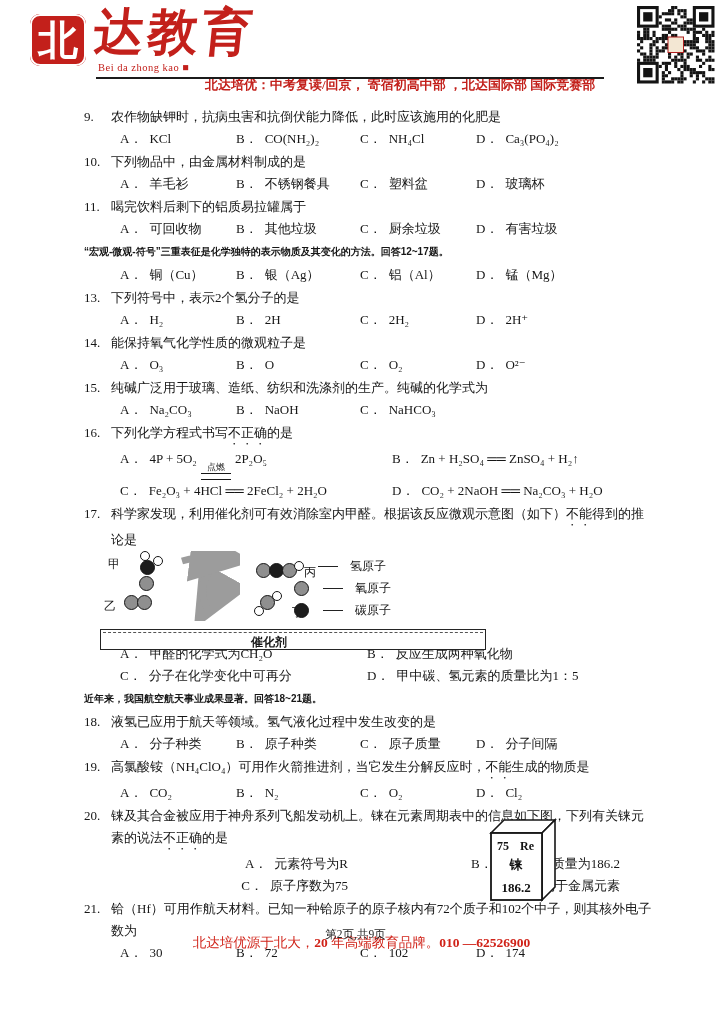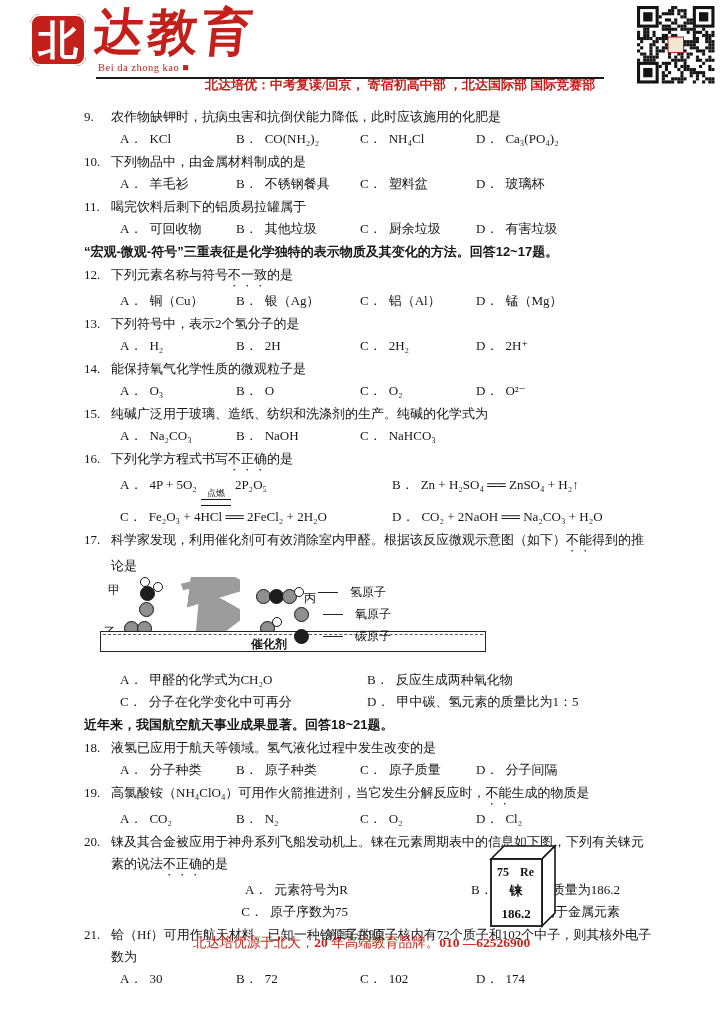--- a/index.html
+++ b/index.html
@@ -19,21 +19,21 @@
   .brand{
     position:absolute;left:94px;top:2px;font-size:50px;font-weight:900;color:#c3201b;
     transform:skewX(-6deg);letter-spacing:4px;line-height:60px;
   }
   .brand-sub{position:absolute;left:98px;top:62px;font-size:10.5px;color:#c3201b;letter-spacing:.5px;}
   .tagline{position:absolute;left:205px;top:56px;font-size:13px;font-weight:bold;color:#c3201b;margin-top:20px;}
   .head-rule{position:absolute;left:96px;top:77px;width:508px;height:2px;background:#1b1b1b;}
   .qr{position:absolute;left:637px;top:6px;width:80px;height:80px;}
   
   .content{position:absolute;left:84px;top:100px;width:572px;font-size:13px;line-height:22px;padding-top:6px;}
-  .section-head{font-weight:bold;font-family:"Liberation Sans","DejaVu Sans",sans-serif;font-size:13px;margin:1px 0;}
+  .section-head{font-weight:bold;font-family:"Liberation Sans","DejaVu Sans",sans-serif;font-size:10px;margin:1px 0;}
   .q{position:relative;margin-bottom:1px;}
   .stem{position:relative;padding-left:27px;}
   .qnum{position:absolute;left:0;top:0;}
   .em{-webkit-text-emphasis:filled dot;-webkit-text-emphasis-position:under right;
       text-emphasis:filled dot;text-emphasis-position:under right;}
   .opts{padding-left:36px;display:grid;}
   .c4{grid-template-columns:116px 124px 116px auto;}
   .c2a{grid-template-columns:272px auto;}
   .c2b{grid-template-columns:247px auto;}
   .c2c{grid-template-columns:228px auto;max-width:500px;text-align:right;}
@@ -43,21 +43,21 @@
   .ceq .cond{font-style:normal;font-size:9px;line-height:9px;}
   .ceq .dline{width:30px;height:5px;border-top:1.4px solid #161616;border-bottom:1.4px solid #161616;margin-top:1px;}
   
   .fig17{position:relative;height:88px;width:440px;margin:2px 0 2px 12px;}
   .atom{position:absolute;border-radius:50%;box-sizing:border-box;border:1.3px solid #161616;}
   .a-h{width:10px;height:10px;background:#fff;}
   .a-o{width:15px;height:15px;background:#8f8f8f;}
   .a-c{width:15px;height:15px;background:#1d1d1d;}
   .molab{position:absolute;font-size:12px;}
   .arrows{position:absolute;}
-  .catbar{position:absolute;left:4px;top:52px;width:384px;height:19px;border:1.3px solid #242424;background:#fff;}
+  .catbar{position:absolute;left:4px;top:76px;width:384px;height:19px;border:1.3px solid #242424;background:#fff;}
   .catbar::before{content:"";position:absolute;left:2px;right:2px;top:2px;border-top:1.2px dashed #555;}
   .catlabel{position:absolute;left:150px;top:1px;font-weight:bold;font-size:12px;font-family:"Liberation Sans","DejaVu Sans",sans-serif;}
   .legend{position:absolute;left:198px;top:2px;}
   .lrow{display:flex;align-items:center;height:22px;gap:8px;}
   .lrow .atom{position:static;display:inline-block;flex:0 0 auto;}
   .ldash{width:20px;border-top:1.4px solid #222;margin:0 4px 0 6px;}
   .llab{font-size:12px;}
   
   .elem-box{position:absolute;left:402px;top:12px;}
   .elem-box text{fill:#111;font-family:"Liberation Serif","DejaVu Serif",serif;}
@@ -352,23 +352,20 @@
           <span class="opt"><span class="olabel">A．</span><span>可回收物</span></span>
           <span class="opt"><span class="olabel">B．</span><span>其他垃圾</span></span>
           <span class="opt"><span class="olabel">C．</span><span>厨余垃圾</span></span>
           <span class="opt"><span class="olabel">D．</span><span>有害垃圾</span></span>
         </div>
   </div>
 
   <div class="section-head">“宏观-微观-符号”三重表征是化学独特的表示物质及其变化的方法。回答12~17题。</div>
 
   <div class="q">
-    <div class="stem">
-      <span class="qnum">12.</span><span><span>下列元素名称与符号</span><span class="em">不一致</span><span>的是</span></span>
-    </div>
     <div class="opts c4">
           <span class="opt"><span class="olabel">A．</span><span>铜（Cu）</span></span>
           <span class="opt"><span class="olabel">B．</span><span>银（Ag）</span></span>
           <span class="opt"><span class="olabel">C．</span><span>铝（Al）</span></span>
           <span class="opt"><span class="olabel">D．</span><span>锰（Mg）</span></span>
         </div>
   </div>
 
   <div class="q">
     <div class="stem">

